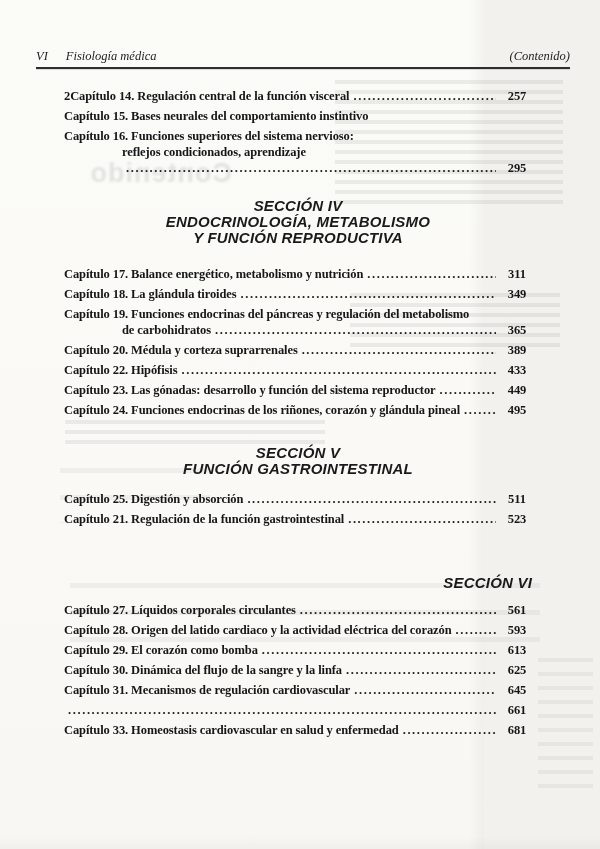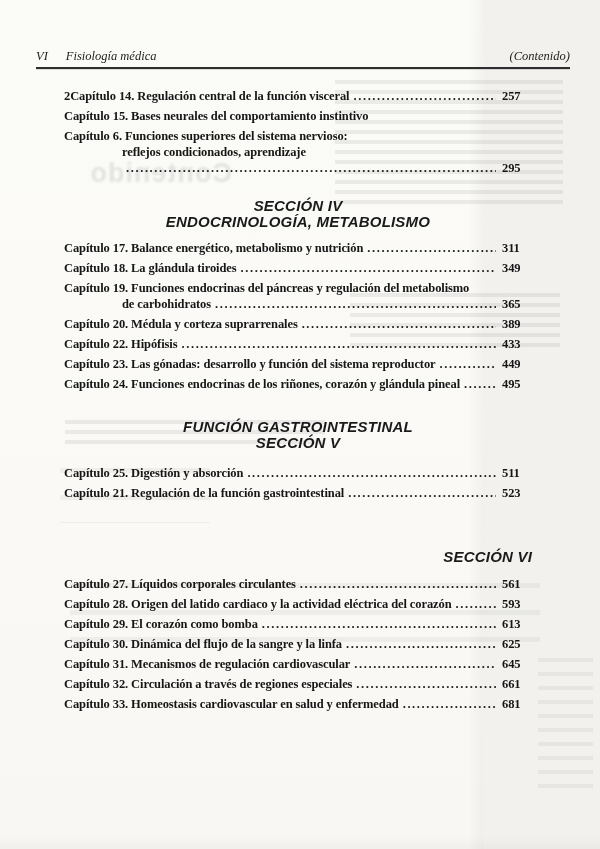--- a/index.html
+++ b/index.html
@@ -33,29 +33,29 @@
   }
   .entry{margin:0 0 4px 0;}
   .entry-line{display:flex;align-items:baseline;line-height:16px;height:16px;}
   .entry-line .txt{white-space:nowrap;}
   .entry-line.cont{padding-left:58px;}
   .dots{flex:1 1 auto;overflow:hidden;white-space:nowrap;margin:0 6px 0 4px;min-width:10px;}
   .dots::before{
     content:"..........................................................................................................................................................................";
     letter-spacing:1.6px;font-weight:bold;color:#1d1d1d;
   }
-  .pg{flex:0 0 auto;min-width:30px;text-align:left;}
+  .pg{flex:0 0 auto;min-width:30px;text-align:center;}
   
   .section-heading{
     text-align:center;
     font-family:"Liberation Sans", sans-serif;
     font-style:italic;font-weight:bold;font-size:15px;line-height:16px;
     letter-spacing:.2px;color:#1a1a1a;
   }
-  .sh-1{margin:22px 0 10px 0;text-align:center;}
+  .sh-1{margin:22px 0 20px 0;text-align:center;}
   .sh-2{margin:27px 0 14px 0;}
   .sh-3{margin:48px 0 11px 0;text-align:right;}
   
   .bt{position:absolute;pointer-events:none;filter:blur(.7px);}
   .bt-lines{background:repeating-linear-gradient(to bottom,rgba(95,95,95,.10) 0px,rgba(95,95,95,.10) 4px,transparent 4px,transparent 10px);}
   .bt-lines-wide{background:repeating-linear-gradient(to bottom,rgba(95,95,95,.07) 0px,rgba(95,95,95,.07) 5px,transparent 5px,transparent 27px);}
   .bt-lines-col{background:repeating-linear-gradient(to bottom,rgba(95,95,95,.08) 0px,rgba(95,95,95,.08) 4px,transparent 4px,transparent 14px);}
   #bt-word{
     position:absolute;left:52px;top:158px;width:180px;
     font-family:"Liberation Sans", sans-serif;font-weight:bold;font-size:27px;
@@ -101,33 +101,34 @@
           <span class="pg">257</span>
         </div>
       </div>
       <div class="entry">
         <div class="entry-line">
           <span class="txt">Capítulo 15. Bases neurales del comportamiento instintivo</span>
         </div>
       </div>
       <div class="entry">
         <div class="entry-line">
-          <span class="txt">Capítulo 6. Funciones superiores del sistema nervioso:</span>
+          <span class="txt">Capítulo 16. Funciones superiores del sistema nervioso:</span>
         </div>
         <div class="entry-line cont">
           <span class="txt">reflejos condicionados, aprendizaje</span>
         </div>
         <div class="entry-line cont">
           <span class="dots"></span>
           <span class="pg">295</span>
         </div>
       </div>
       <div class="section-heading sh-1">
         <div class="heading-line">SECCIÓN IV</div>
         <div class="heading-line">ENDOCRINOLOGÍA, METABOLISMO</div>
+        <div class="heading-line">Y FUNCIÓN REPRODUCTIVA</div>
       </div>
       <div class="entry">
         <div class="entry-line">
           <span class="txt">Capítulo 17. Balance energético, metabolismo y nutrición</span>
           <span class="dots"></span>
           <span class="pg">311</span>
         </div>
       </div>
       <div class="entry">
         <div class="entry-line">
@@ -168,22 +169,22 @@
         </div>
       </div>
       <div class="entry">
         <div class="entry-line">
           <span class="txt">Capítulo 24. Funciones endocrinas de los riñones, corazón y glándula pineal</span>
           <span class="dots"></span>
           <span class="pg">495</span>
         </div>
       </div>
       <div class="section-heading sh-2">
+        <div class="heading-line">SECCIÓN V</div>
         <div class="heading-line">FUNCIÓN GASTROINTESTINAL</div>
-        <div class="heading-line">SECCIÓN V</div>
       </div>
       <div class="entry">
         <div class="entry-line">
           <span class="txt">Capítulo 25. Digestión y absorción</span>
           <span class="dots"></span>
           <span class="pg">511</span>
         </div>
       </div>
       <div class="entry">
         <div class="entry-line">
@@ -225,21 +226,20 @@
       </div>
       <div class="entry">
         <div class="entry-line">
           <span class="txt">Capítulo 31. Mecanismos de regulación cardiovascular</span>
           <span class="dots"></span>
           <span class="pg">645</span>
         </div>
       </div>
       <div class="entry">
         <div class="entry-line">
-          <span class="txt">Capítulo 32. Circulación a través de regiones especiales</span>
           <span class="dots"></span>
           <span class="pg">661</span>
         </div>
       </div>
       <div class="entry">
         <div class="entry-line">
           <span class="txt">Capítulo 33. Homeostasis cardiovascular en salud y enfermedad</span>
           <span class="dots"></span>
           <span class="pg">681</span>
         </div>

